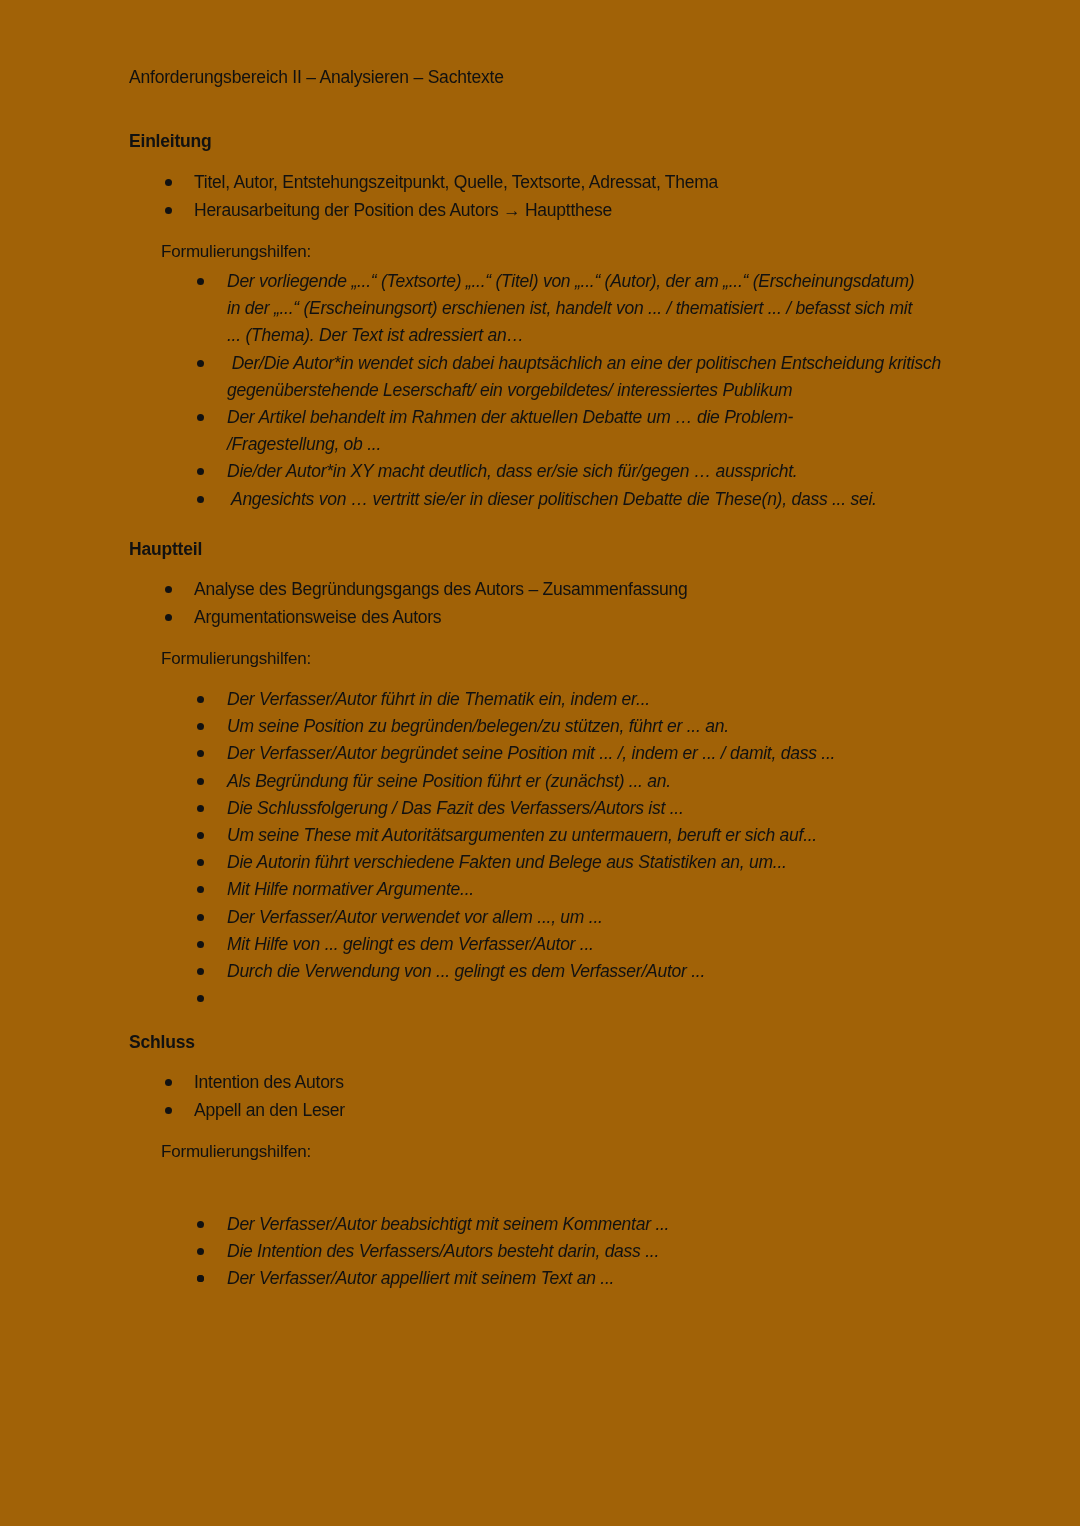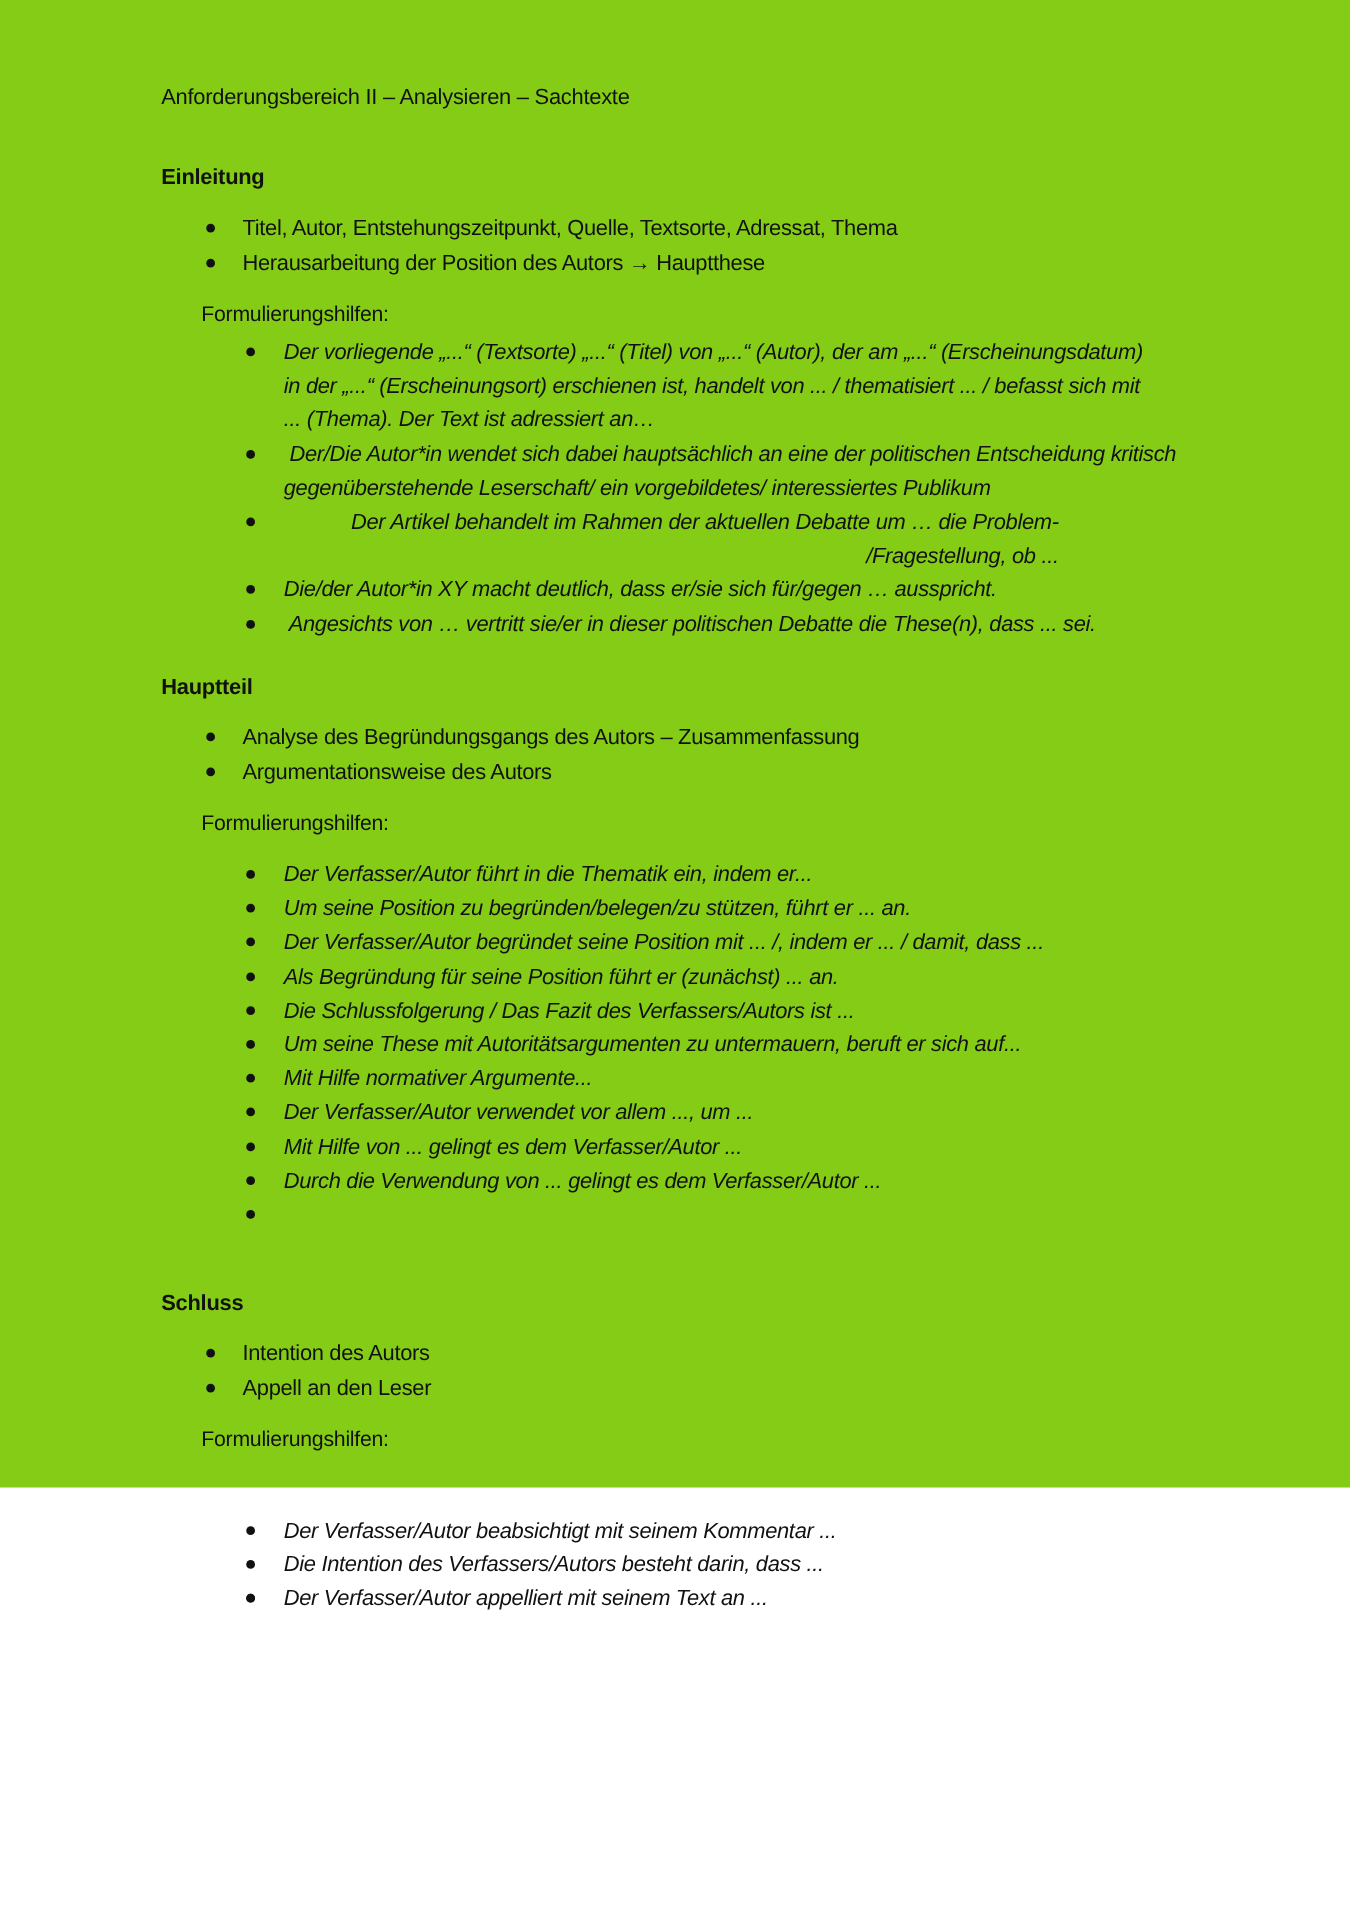--- a/index.html
+++ b/index.html
@@ -13,22 +13,22 @@
       position: relative;
       overflow: hidden;
       font-family: "Liberation Sans", "DejaVu Sans", sans-serif;
       color: #111111;
     }
     .page {
       position: absolute;
       left: 0;
       top: 0;
       width: 1080px;
-      height: 1190px;
-      background: #84cc16;
+      height: 1526px;
+      background: #a16207;
       text-decoration: underline;
     }
     .doc-header {
       position: absolute;
       left: 129px;
       top: 66px;
       font-size: 17.5px;
       line-height: 22px;
       letter-spacing: -0.2px;
     }
@@ -96,41 +96,42 @@
   <ul class="topic-list" style="top:169px;">
     <li><span class="bullet"></span><span>Titel, Autor, Entstehungszeitpunkt, Quelle, Textsorte, Adressat, Thema</span></li>
     <li><span class="bullet"></span><span>Herausarbeitung der Position des Autors → Hauptthese</span></li>
   </ul>
 
   <div class="sublabel" style="top:241px;">Formulierungshilfen:</div>
 
   <ul class="phrase-list" style="top:268px; width:690px;">
     <li><span class="bullet"></span><span>Der vorliegende „...“ (Textsorte) „...“ (Titel) von „...“ (Autor), der am „...“ (Erscheinungsdatum) in der „...“ (Erscheinungsort) erschienen ist, handelt von ... / thematisiert ... / befasst sich mit ... (Thema). Der Text ist adressiert an…</span></li>
     <li style="white-space:pre-wrap; width:720px;"><span class="bullet"></span><span> Der/Die Autor*in wendet sich dabei hauptsächlich an eine der politischen Entscheidung kritisch gegenüberstehende Leserschaft/ ein vorgebildetes/ interessiertes Publikum</span></li>
-    <li style="width:620px;text-align:right;"><span class="bullet"></span><span>Der Artikel behandelt im Rahmen der aktuellen Debatte um … die Problem- /Fragestellung, ob ...</span></li>
+    <li style="width:620px;"><span class="bullet"></span><span>Der Artikel behandelt im Rahmen der aktuellen Debatte um … die Problem- /Fragestellung, ob ...</span></li>
     <li><span class="bullet"></span><span>Die/der Autor*in XY macht deutlich, dass er/sie sich für/gegen … ausspricht.</span></li>
     <li style="white-space:pre;"><span class="bullet"></span><span> Angesichts von … vertritt sie/er in dieser politischen Debatte die These(n), dass ... sei.</span></li>
   </ul>
 
   <div class="heading" style="top:538px;">Hauptteil</div>
 
   <ul class="topic-list" style="top:576px;">
     <li><span class="bullet"></span><span>Analyse des Begründungsgangs des Autors – Zusammenfassung</span></li>
     <li><span class="bullet"></span><span>Argumentationsweise des Autors</span></li>
   </ul>
 
   <div class="sublabel" style="top:648px;">Formulierungshilfen:</div>
 
   <ul class="phrase-list" style="top:686px;">
     <li><span class="bullet"></span><span>Der Verfasser/Autor führt in die Thematik ein, indem er...</span></li>
     <li><span class="bullet"></span><span>Um seine Position zu begründen/belegen/zu stützen, führt er ... an.</span></li>
     <li><span class="bullet"></span><span>Der Verfasser/Autor begründet seine Position mit ... /, indem er ... / damit, dass ...</span></li>
     <li><span class="bullet"></span><span>Als Begründung für seine Position führt er (zunächst) ... an.</span></li>
     <li><span class="bullet"></span><span>Die Schlussfolgerung / Das Fazit des Verfassers/Autors ist ...</span></li>
     <li><span class="bullet"></span><span>Um seine These mit Autoritätsargumenten zu untermauern, beruft er sich auf...</span></li>
+    <li><span class="bullet"></span><span>Die Autorin führt verschiedene Fakten und Belege aus Statistiken an, um...</span></li>
     <li><span class="bullet"></span><span>Mit Hilfe normativer Argumente...</span></li>
     <li><span class="bullet"></span><span>Der Verfasser/Autor verwendet vor allem ..., um ...</span></li>
     <li><span class="bullet"></span><span>Mit Hilfe von ... gelingt es dem Verfasser/Autor ...</span></li>
     <li><span class="bullet"></span><span>Durch die Verwendung von ... gelingt es dem Verfasser/Autor ...</span></li>
     <li><span class="bullet"></span></li>
   </ul>
 
   <div class="heading" style="top:1031px;">Schluss</div>
 
   <ul class="topic-list" style="top:1069px;">

